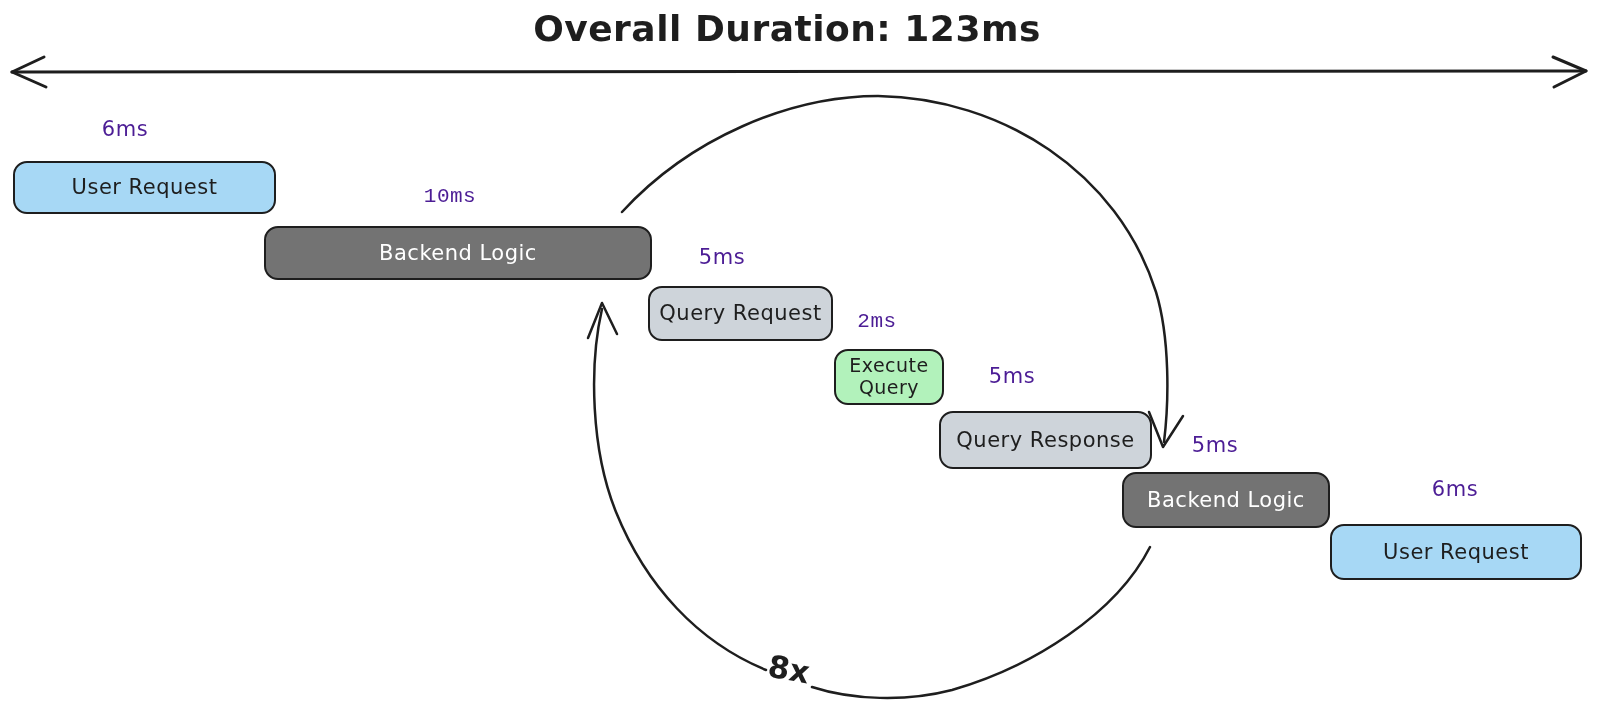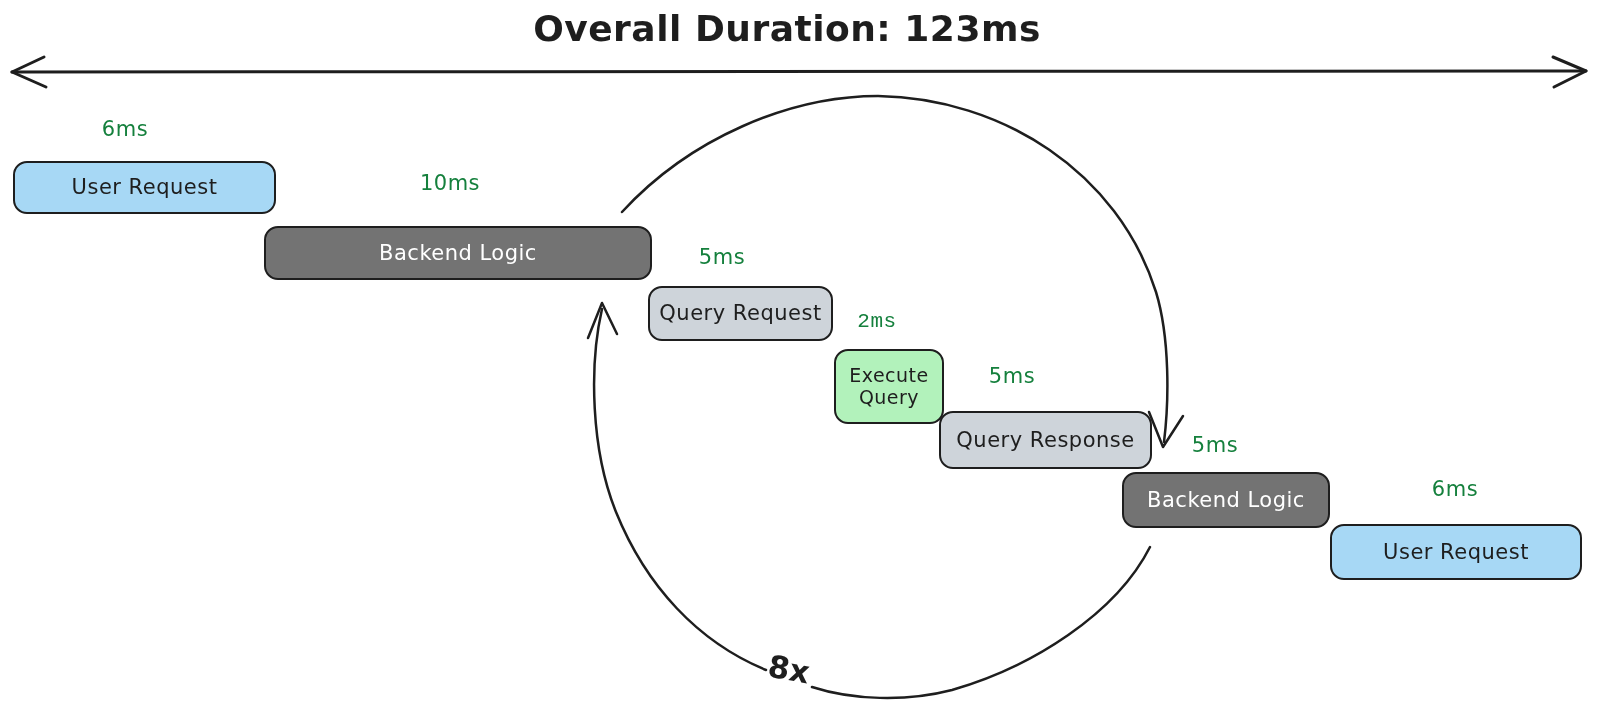--- a/index.html
+++ b/index.html
@@ -49,44 +49,44 @@
   }
   .fill-blue  { background: #a7d8f5; }
   .fill-gray  { background: #ced4da; }
   .fill-green { background: #b2f2bb; }
   .fill-dark  { background: #737373; color: #ffffff; }
   .ms-label {
     position: absolute;
     transform: translateX(-50%);
     font-size: 21px;
     letter-spacing: 0.5px;
-    color: #15803d;
+    color: #4c1d95;
     white-space: nowrap;
   }
   .loop-count-label {
     position: absolute;
     left: 789px;
     top: 651px;
     transform: translateX(-50%) rotate(10deg);
     font-size: 31px;
     font-weight: bold;
     color: #1e1e1e;
     white-space: nowrap;
   }
   
   #box-user-request    { left: 13px;   top: 161px; width: 263px; height: 53px; }
   #box-backend-logic-1 { left: 264px;  top: 226px; width: 388px; height: 54px; }
   #box-query-request   { left: 648px;  top: 286px; width: 185px; height: 55px; text-align: right; }
-  #box-execute-query   { left: 834px;  top: 349px; width: 110px; height: 75px; font-size: 19px; }
+  #box-execute-query   { left: 834px;  top: 349px; width: 110px; height: 56px; font-size: 19px; }
   #box-query-response  { left: 939px;  top: 411px; width: 213px; height: 58px; }
   #box-backend-logic-2 { left: 1122px; top: 472px; width: 208px; height: 56px; }
   #box-user-response   { left: 1330px; top: 524px; width: 252px; height: 56px; }
 
   #ms-user-request    { left: 125px;  top: 117px; }
-  #ms-backend-logic-1 { left: 450px;  top: 171px; }
+  #ms-backend-logic-1 { left: 450px;  top: 185px; font-family: Liberation Mono, monospace; }
   #ms-query-request   { left: 722px;  top: 245px; }
   #ms-execute-query   { left: 877px;  top: 310px; font-family: Liberation Mono, monospace; }
   #ms-query-response  { left: 1012px; top: 364px; }
   #ms-backend-logic-2 { left: 1215px; top: 433px; }
   #ms-user-response   { left: 1455px; top: 477px; }
 </style>
 </head>
 <body>
 
 <div id="canvas">

